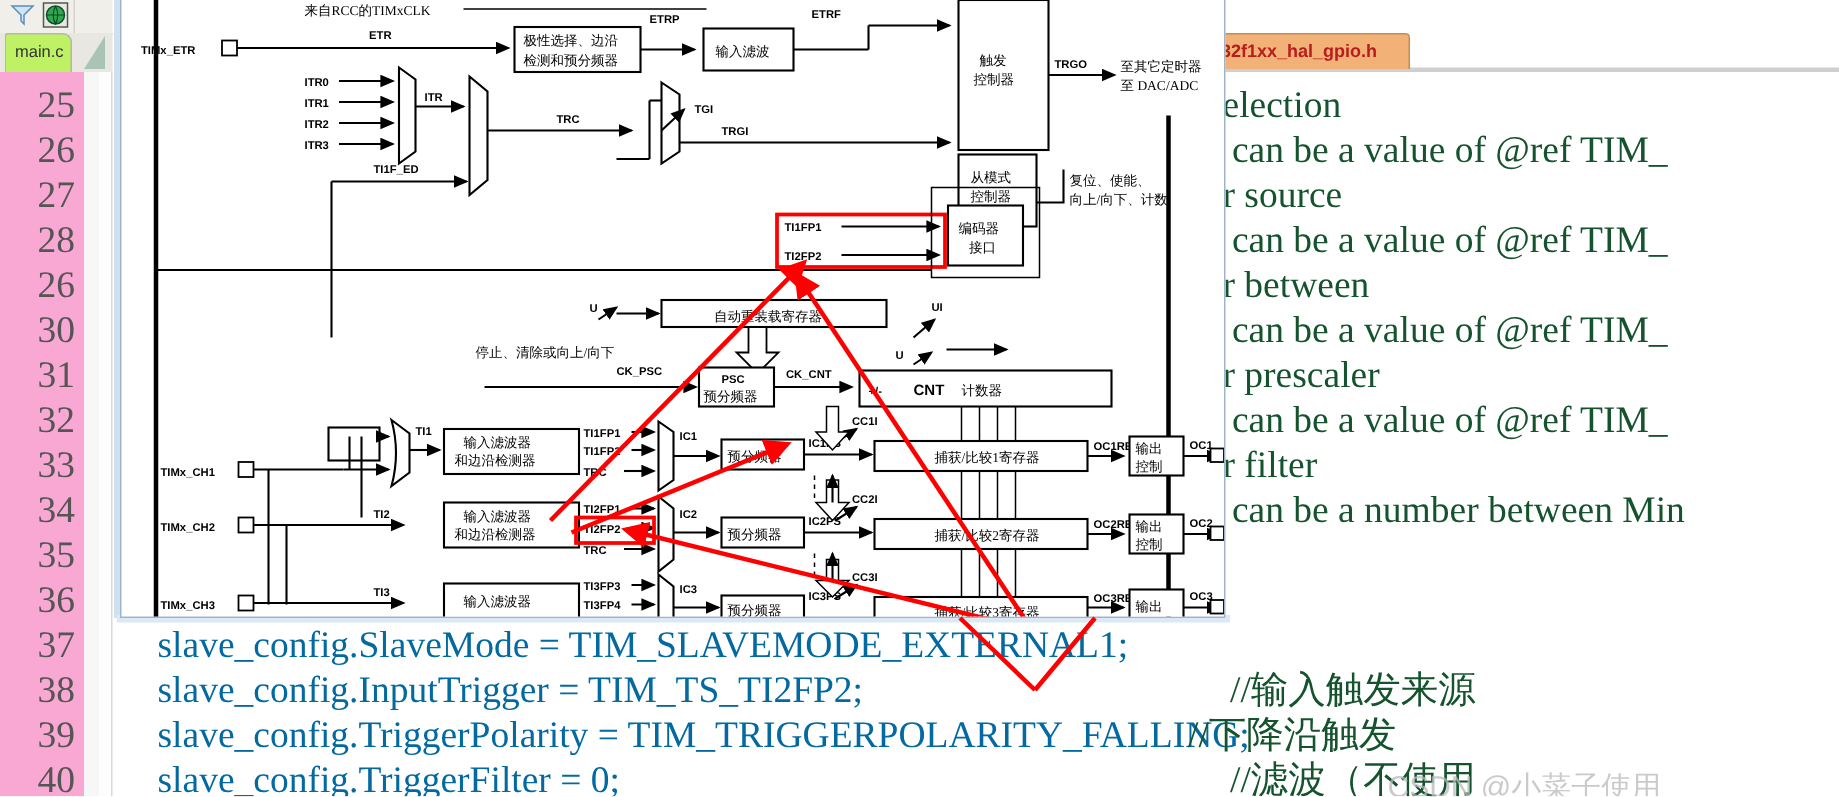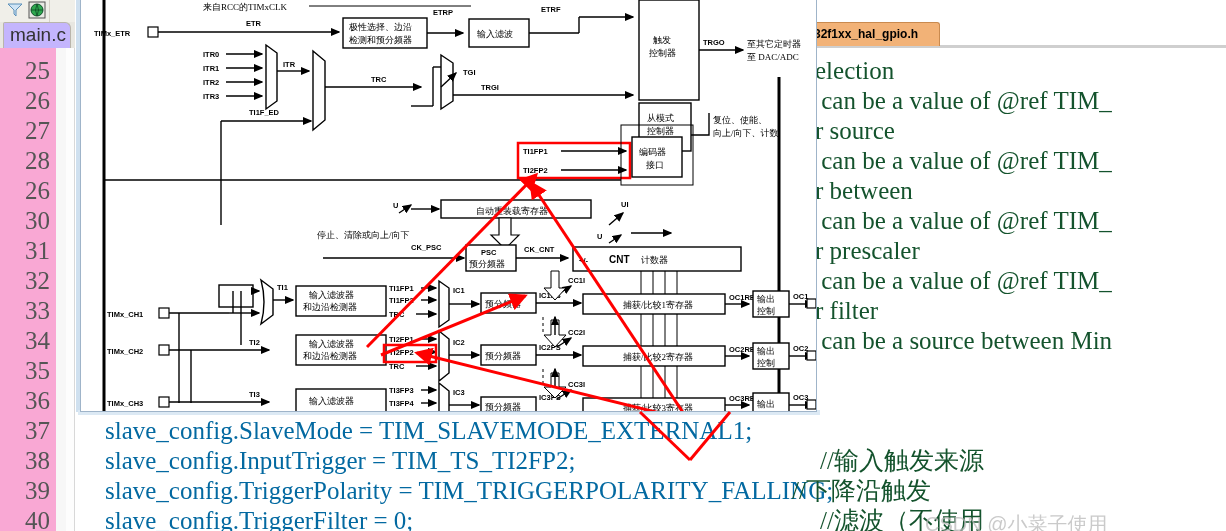--- a/index.html
+++ b/index.html
@@ -17,24 +17,24 @@
   
   .toolbar{position:absolute;left:0;top:0;width:75px;height:22px;background:#f0efe9;border-bottom:1px solid #c8c4bb;}
   .tb-ico{position:absolute;top:1px;width:18px;height:18px;}
   .tb-ico.i1{left:6px;}
   .tb-ico.i2{left:28px;}
   .tb-sep{position:absolute;left:49px;top:0;width:1px;height:22px;background:#d6d2c8;}
 
   
   .tabstrip{position:absolute;left:0;top:22px;width:75px;height:26px;background:#e8e7e1;}
   .tab-main{
-    position:absolute;left:3px;top:22px;width:68px;height:26px;
-    background:#c4b5fd;border:1px solid #b9b5ab;border-bottom:none;
+    position:absolute;left:3px;top:22px;width:45px;height:26px;
+    background:#bef264;border:1px solid #b9b5ab;border-bottom:none;
     border-radius:2px 6px 0 0;
-    font-size:19px;color:#333;line-height:24px;padding-left:6px;box-sizing:border-box;
+    font-size:11px;color:#333;line-height:24px;padding-left:6px;box-sizing:border-box;
   }
   .tab-fold{
     position:absolute;left:56px;top:24px;width:0;height:0;
     border-left:14px solid transparent;border-bottom:22px solid #a9c4b5;
   }
 
   
   .gutter{
     position:absolute;left:0;top:48px;width:56px;height:483px;
     background:#f9a8d4;border-right:1px solid #cfcfcf;
@@ -53,21 +53,21 @@
     position:absolute;left:0;white-space:pre;
     font-family:"Liberation Serif", serif;font-size:25px;line-height:30px;
   }
   .cmt{color:#14532d;}
   .code-dk{color:#0369a1;}
 
   
   .tab2{
     position:absolute;left:808px;top:22px;width:132px;height:24px;
     background:#f2b277;border:1px solid #c98a4f;border-bottom:none;border-radius:3px 3px 0 0;
-    font-size:12px;font-weight:bold;color:#000000;line-height:22px;padding-left:5px;
+    font-size:12px;font-weight:bold;color:#b91c1c;line-height:22px;padding-left:5px;
     box-sizing:border-box;overflow:hidden;
   }
   .tabbar-line{position:absolute;left:808px;top:45px;width:418px;height:3px;background:#cfcfcf;}
 
   
   .ovl{
     position:absolute;left:80px;top:-6px;width:737px;height:418px;
     background:#ffffff;border:1px solid #9fb4c9;box-sizing:border-box;overflow:hidden;
   }
   .ovl-edge{position:absolute;left:76px;top:-6px;width:4px;height:418px;background:#cfe0ef;}
@@ -126,21 +126,21 @@
     <div class="code">
       <div class="cline cmt" style="top:8px;left:735px">election</div>
       <div class="cline cmt" style="top:38px;left:735px"> can be a value of @ref TIM_</div>
       <div class="cline cmt" style="top:68px;left:735px">r source</div>
       <div class="cline cmt" style="top:98px;left:735px"> can be a value of @ref TIM_</div>
       <div class="cline cmt" style="top:128px;left:735px">r between</div>
       <div class="cline cmt" style="top:158px;left:735px"> can be a value of @ref TIM_</div>
       <div class="cline cmt" style="top:188px;left:735px">r prescaler</div>
       <div class="cline cmt" style="top:218px;left:735px"> can be a value of @ref TIM_</div>
       <div class="cline cmt" style="top:248px;left:735px">r filter</div>
-      <div class="cline cmt" style="top:278px;left:735px"> can be a source between Min</div>
+      <div class="cline cmt" style="top:278px;left:735px"> can be a number between Min</div>
 
       <div class="cline code-dk" style="top:368px;left:0">    slave_config.SlaveMode = TIM_SLAVEMODE_EXTERNAL1;</div>
       <div class="cline code-dk" style="top:398px;left:0">    slave_config.InputTrigger = TIM_TS_TI2FP2;</div>
       <div class="cline code-dk" style="top:428px;left:0">    slave_config.TriggerPolarity = TIM_TRIGGERPOLARITY_FALLING;</div>
       <div class="cline code-dk" style="top:458px;left:0">    slave_config.TriggerFilter = 0;</div>
 
       <div class="cline cmt" style="top:398px;left:740px">//输入触发来源</div>
       <div class="cline cmt" style="top:428px;left:712px">//下降沿触发</div>
       <div class="cline cmt" style="top:458px;left:740px">//滤波（不使用</div>
 

